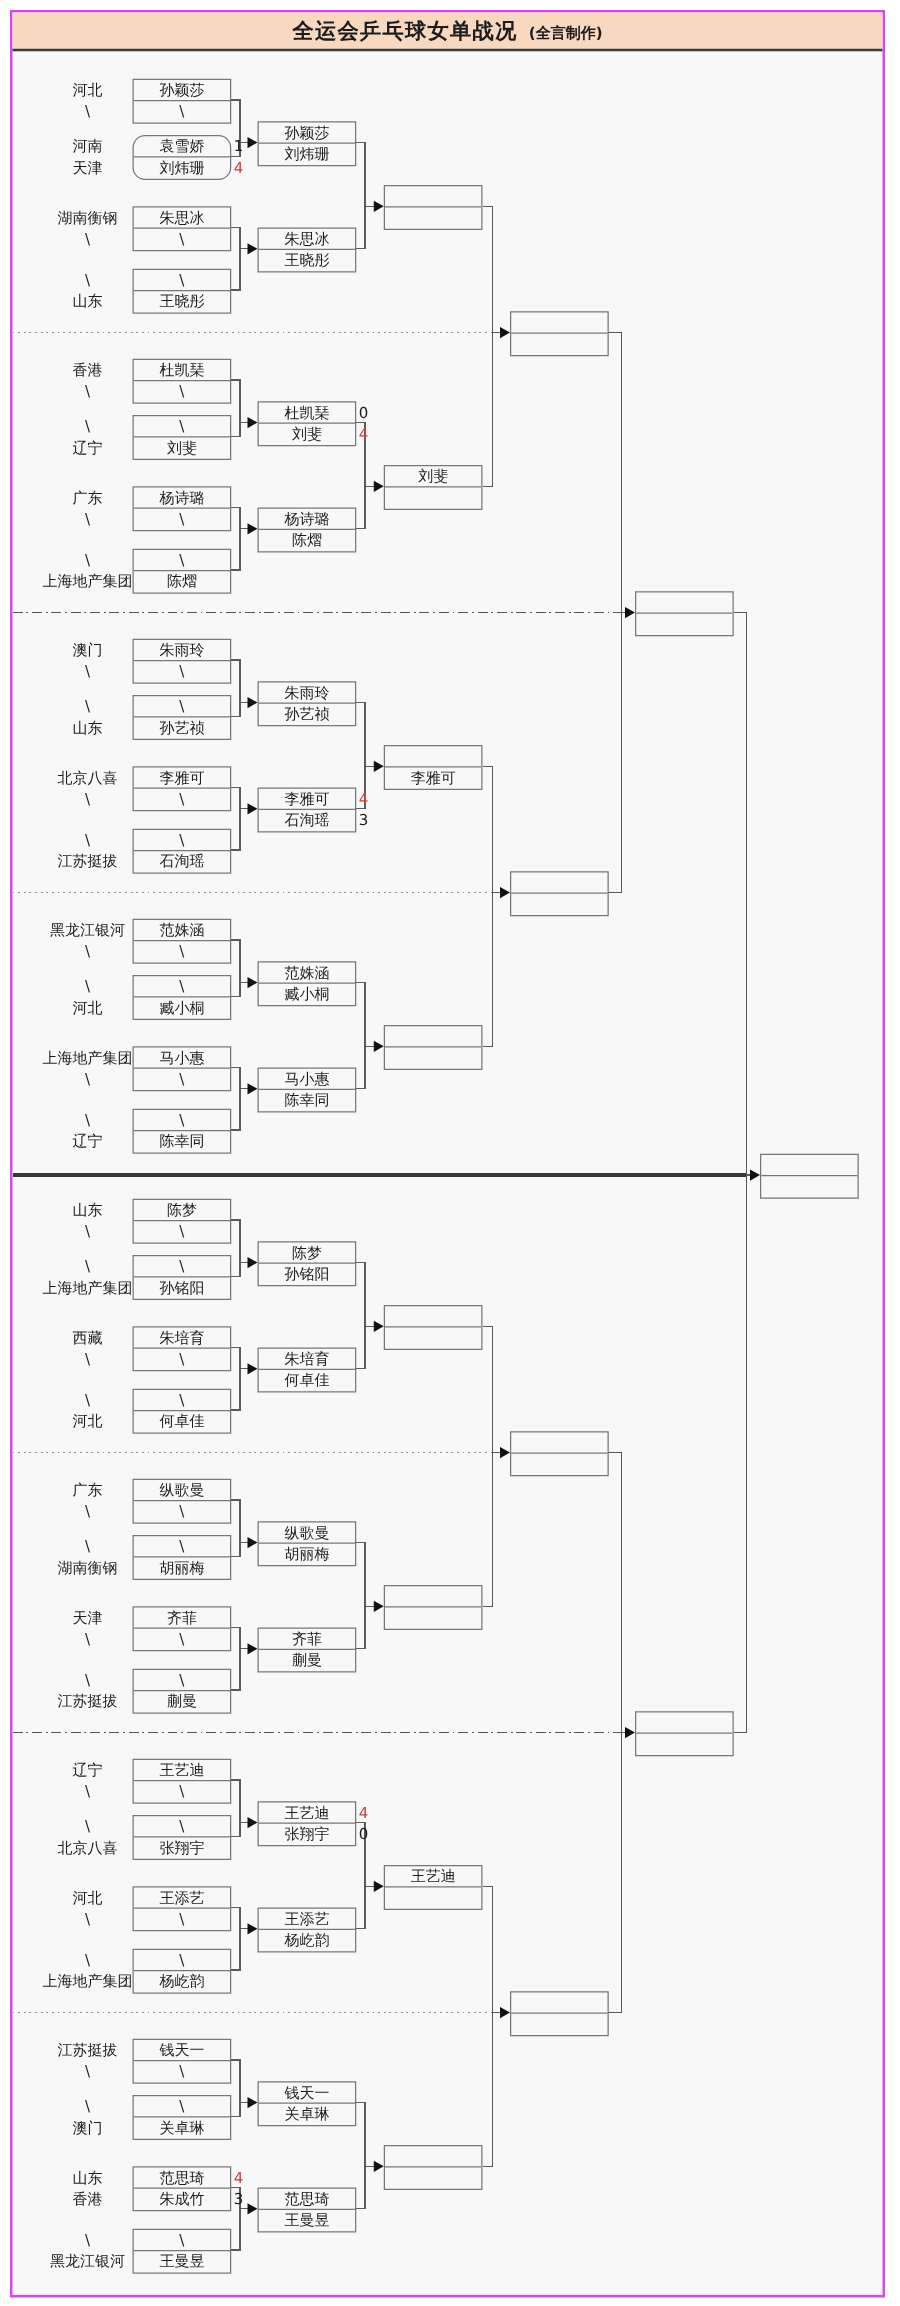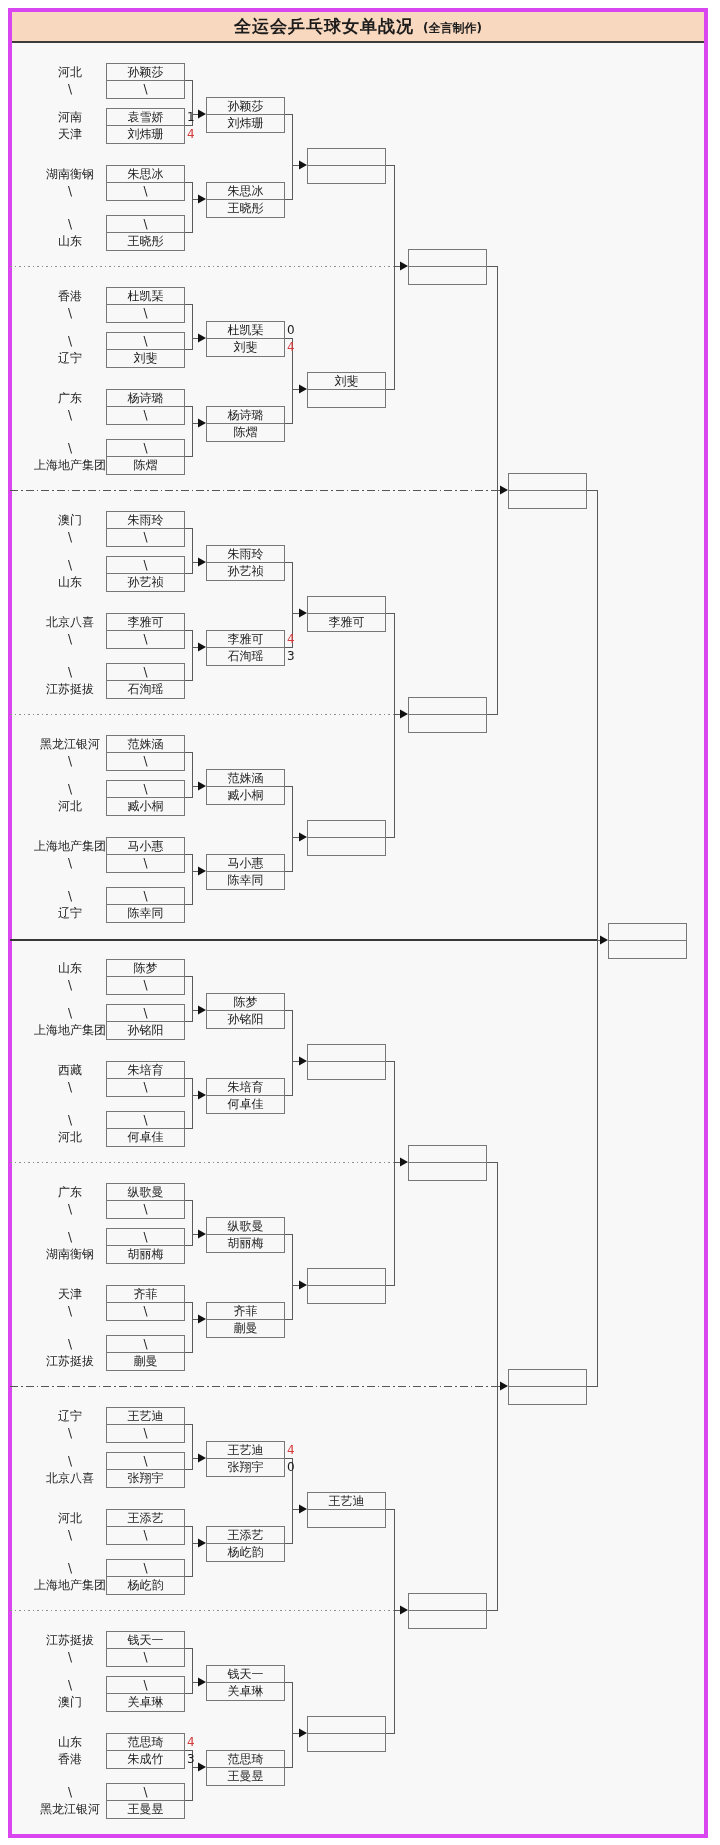--- a/index.html
+++ b/index.html
@@ -1,19 +1,19 @@
 <!DOCTYPE html>
 <html><head>
 <meta charset="utf-8">
 <style>
   html,body{margin:0;padding:0;background:#ffffff;}
   body{font-family:"DejaVu Sans","Liberation Sans",sans-serif;color:#1c1c1c;}
   #root{position:relative;width:720px;height:1845px;background:#ffffff;overflow:hidden;}
   #frame{position:absolute;left:8px;top:8px;width:700px;height:1830px;box-sizing:border-box;
-         border:4px solid #d946ef;background:#f8f8f8;}
+         border:2px solid #d946ef;background:#f8f8f8;}
   #titlebar{position:absolute;left:0;top:0;width:100%;height:31px;box-sizing:border-box;
             background:#f8d8bf;border-bottom:2px solid #3c3c3c;text-align:center;line-height:29px;}
   #titlebar .t{font-size:17px;font-weight:bold;letter-spacing:1px;}
   #titlebar .s{font-size:12px;font-weight:bold;margin-left:4px;}
   .box{position:absolute;width:79px;height:36px;box-sizing:border-box;border:1px solid #777;background:transparent;}
   .box .row{height:16px;line-height:16px;font-size:12px;text-align:center;overflow:hidden;border-bottom:1px solid #777;}
   .box .row:last-child{height:17px;line-height:17px;border-bottom:none;}
   .lbl{position:absolute;left:6px;width:128px;height:17px;line-height:17px;font-size:12px;text-align:center;white-space:nowrap;}
   .sc{position:absolute;width:16px;height:17px;line-height:17px;font-size:12px;text-align:left;color:#1c1c1c;}
   .sc.red{color:#d43b3b;}
@@ -136,21 +136,21 @@
       <path d="M597 940 H600" class="wire"></path>
       <polygon points="600,935.5 608,940 600,944.5" class="ah"></polygon>
     </svg>
   <div id="nodes">
       <div class="box" style="position: absolute; left: 106px; top: 63px;">
         <div class="row">孙颖莎</div>
         <div class="row">\</div>
       </div>
       <div class="lbl" style="position: absolute; left: 6px; top: 64px;">河北</div>
       <div class="lbl" style="position: absolute; left: 6px; top: 81px;">\</div>
-      <div class="box" style="position: absolute; left: 106px; top: 108px;">
+      <div class="box" style="position: absolute; left: 106px; top: 108px; border-radius: 10px;">
         <div class="row">袁雪娇</div>
         <div class="row">刘炜珊</div>
       </div>
       <div class="lbl" style="position: absolute; left: 6px; top: 109px;">河南</div>
       <div class="sc" style="position: absolute; left: 187px; top: 109px;">1</div>
       <div class="lbl" style="position: absolute; left: 6px; top: 126px;">天津</div>
       <div class="sc red" style="position: absolute; left: 187px; top: 126px;">4</div>
       <div class="box" style="position: absolute; left: 106px; top: 165px;">
         <div class="row">朱思冰</div>
         <div class="row">\</div>

